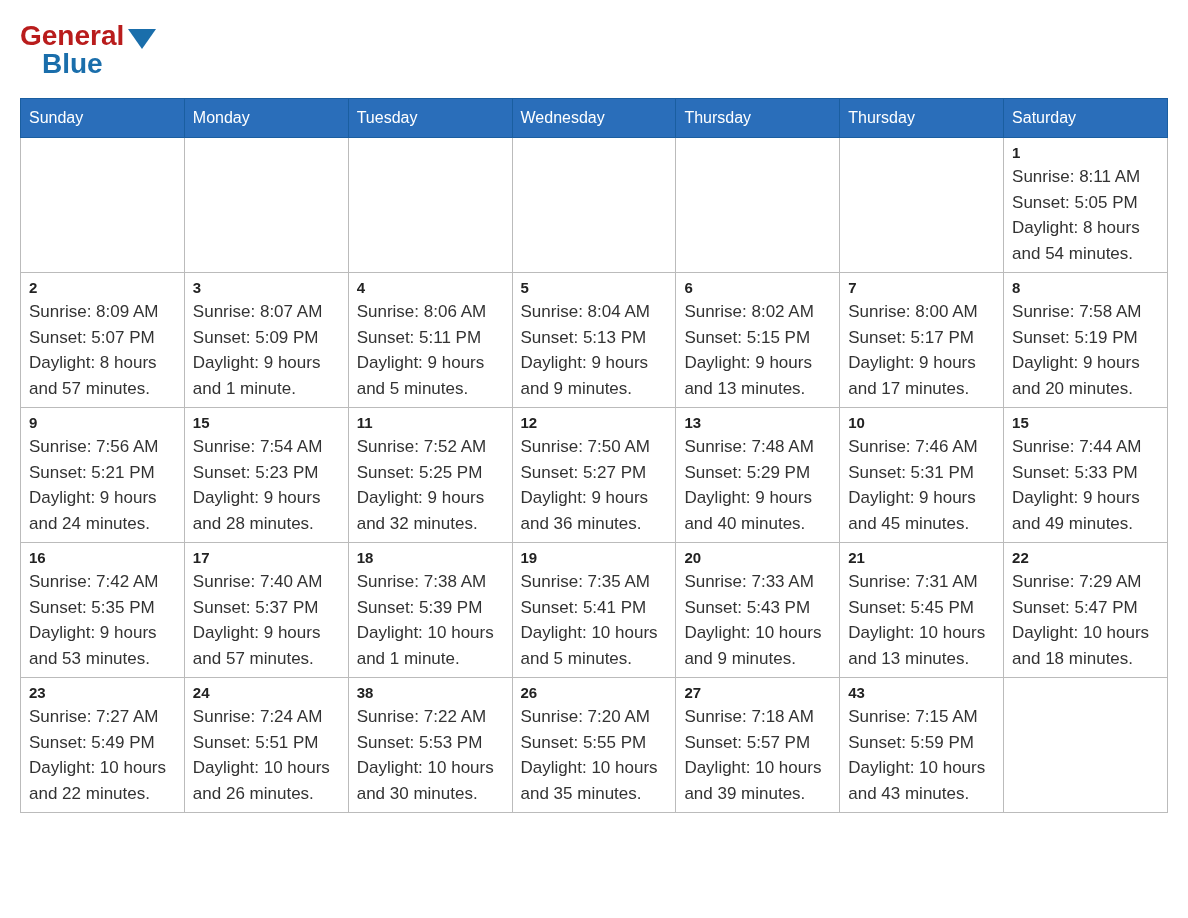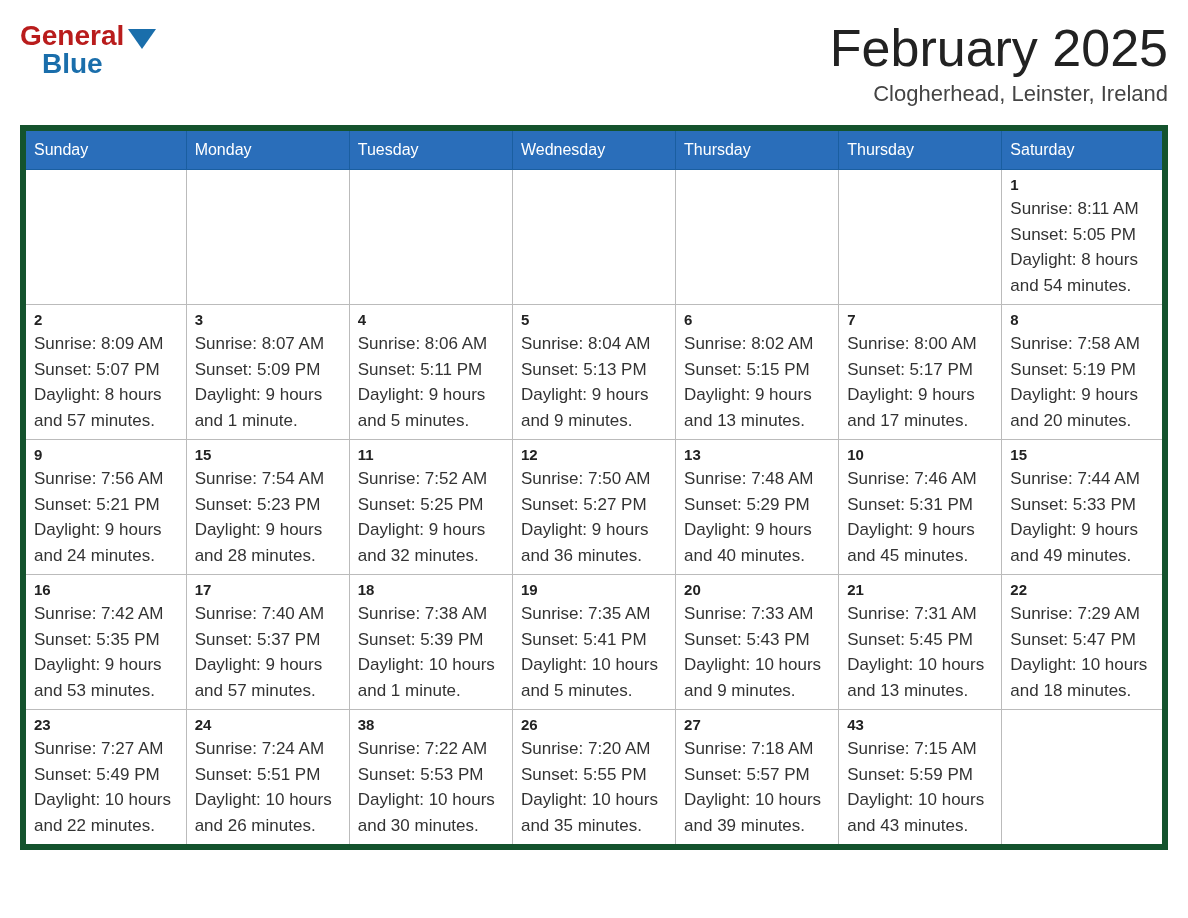--- a/index.html
+++ b/index.html
@@ -57,21 +57,21 @@
       line-height: 1.1;
     }
     .location {
       font-size: 22px;
       color: #444;
       margin-top: 4px;
     }
     .calendar {
       width: 100%;
       border-collapse: collapse;
-      border: 6px solid #14532d;
+      border: 1px solid #14532d;
     }
     .calendar th {
       background-color: #2a6eba;
       color: #fff;
       font-size: 16px;
       font-weight: normal;
       padding: 10px 8px;
       text-align: left;
       border: 1px solid #1a5ea0;
     }
@@ -106,24 +106,20 @@
 </head>
 <body>
 
 <div class="header">
   <div class="logo">
     <div class="logo-text">
       <span class="logo-general">General</span>
       <div class="logo-arrow"></div>
     </div>
     <span class="logo-blue">Blue</span>
-  </div>
-  <div class="title-block">
-    <div class="month-title">February 2025</div>
-    <div class="location">Clogherhead, Leinster, Ireland</div>
   </div>
 </div>
 
 <table class="calendar">
   <thead>
     <tr>
       <th>Sunday</th>
       <th>Monday</th>
       <th>Tuesday</th>
       <th>Wednesday</th>

